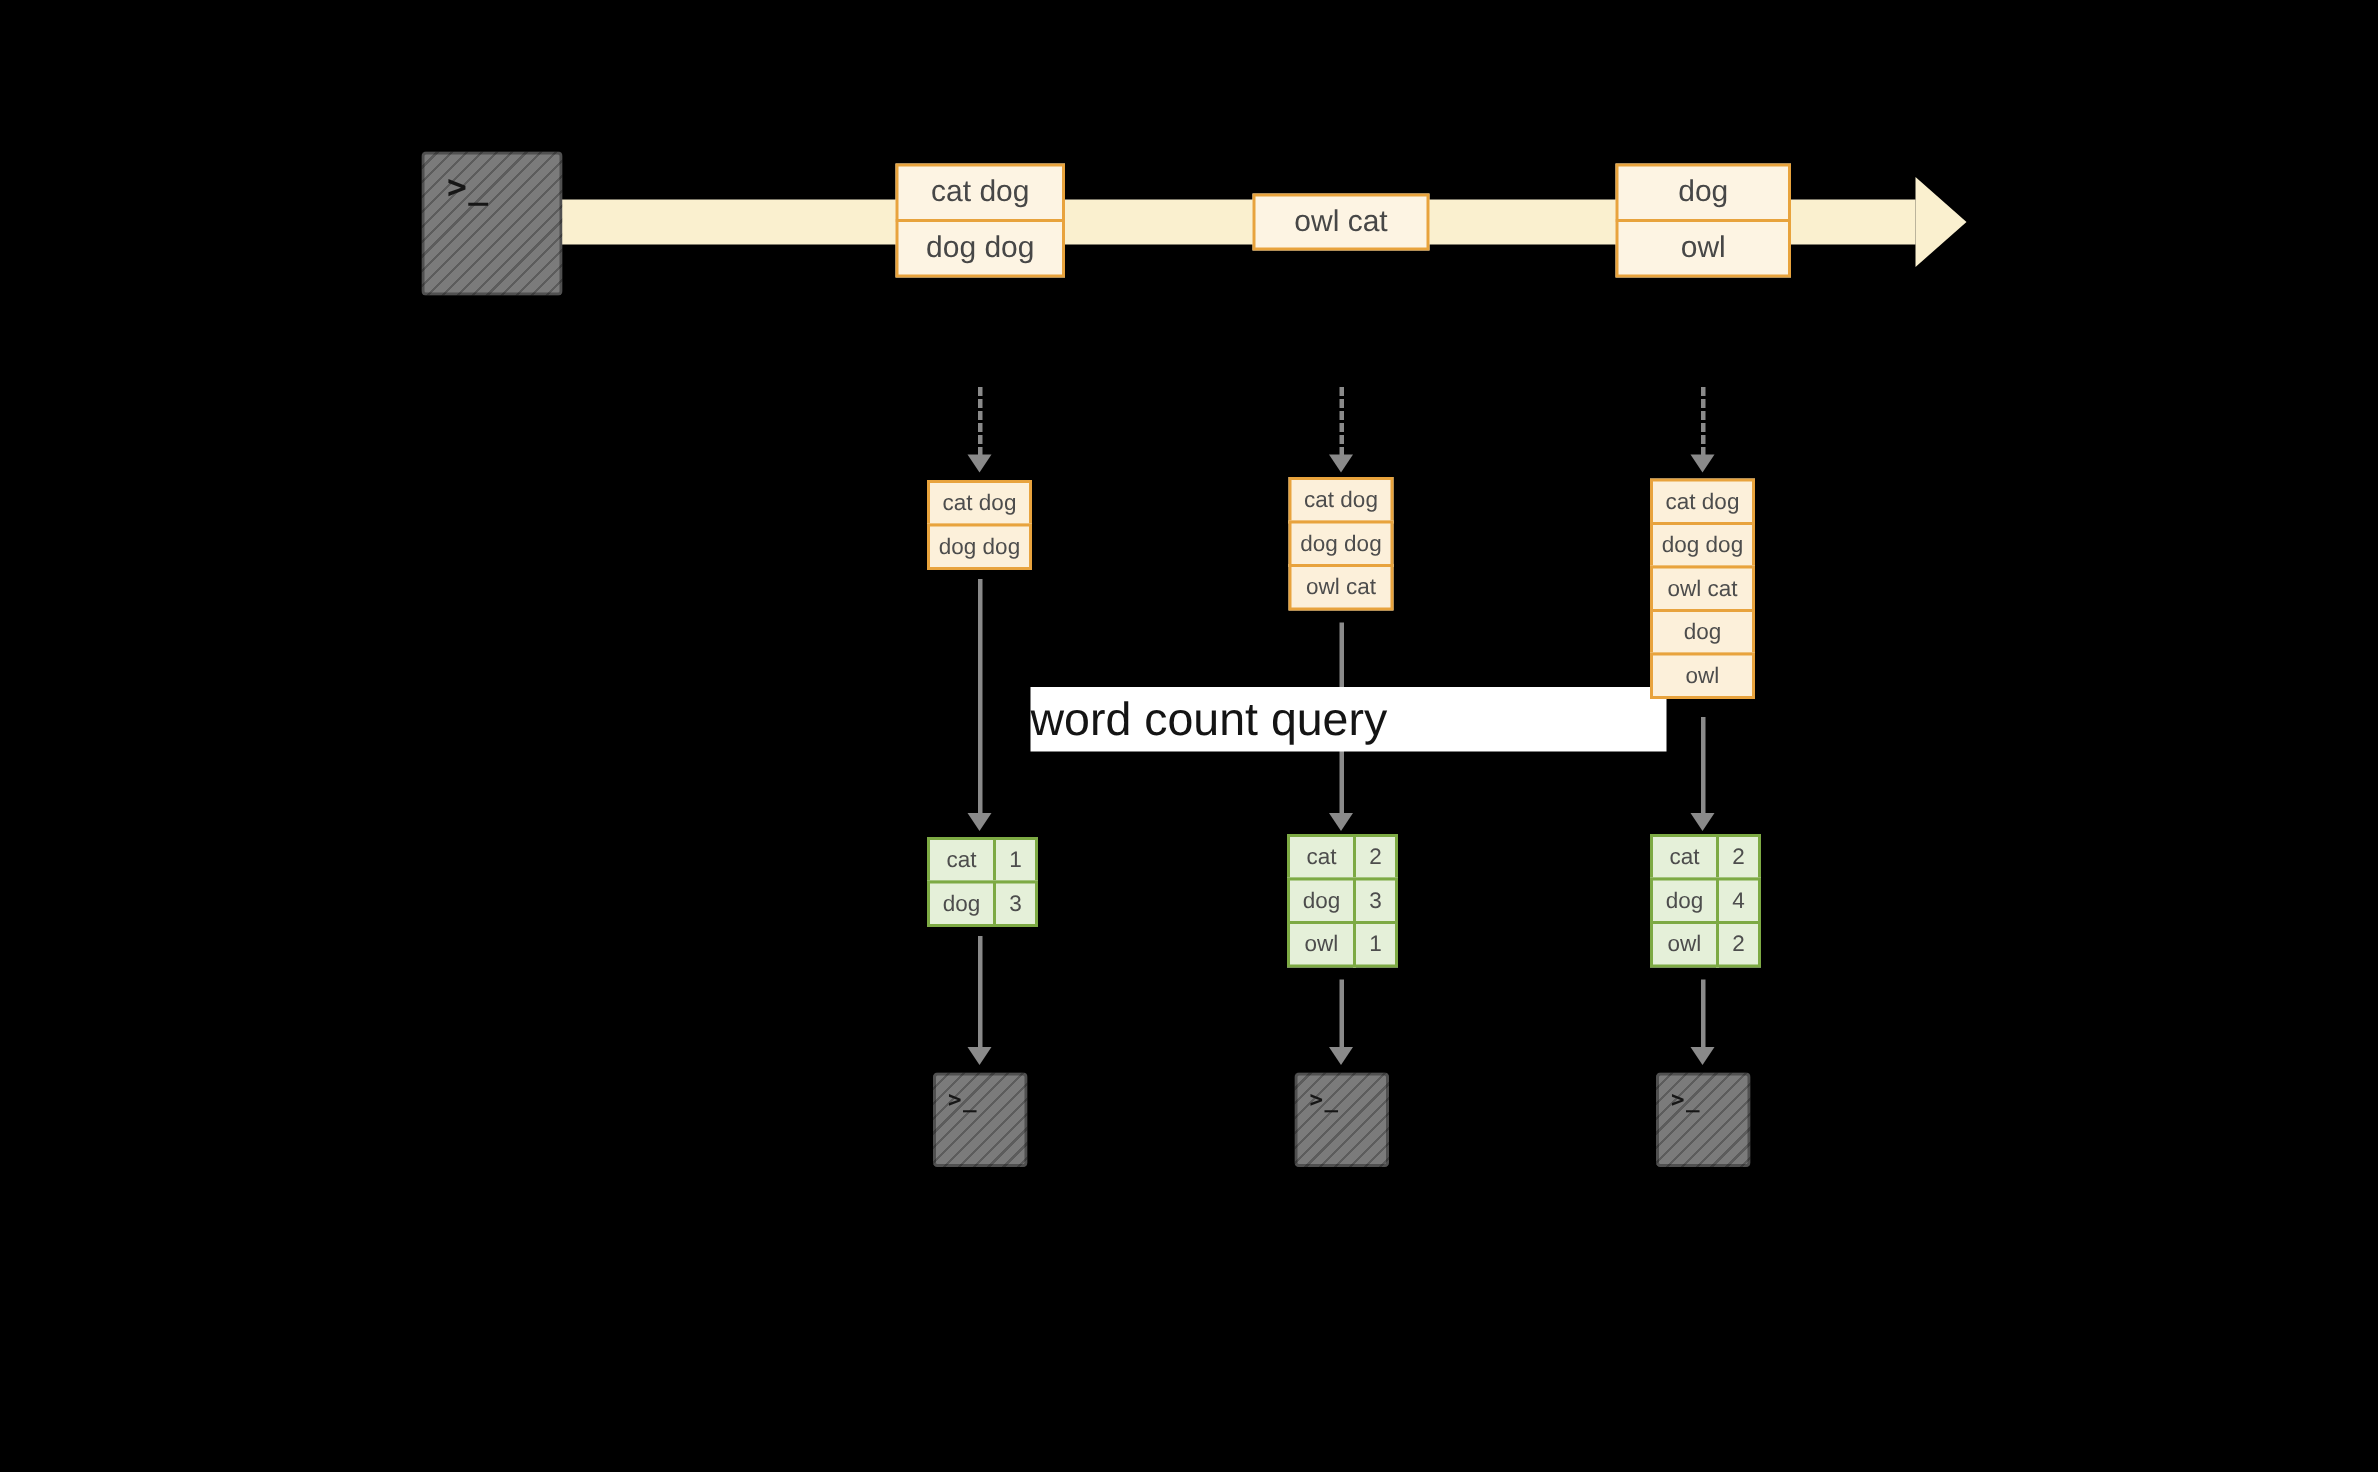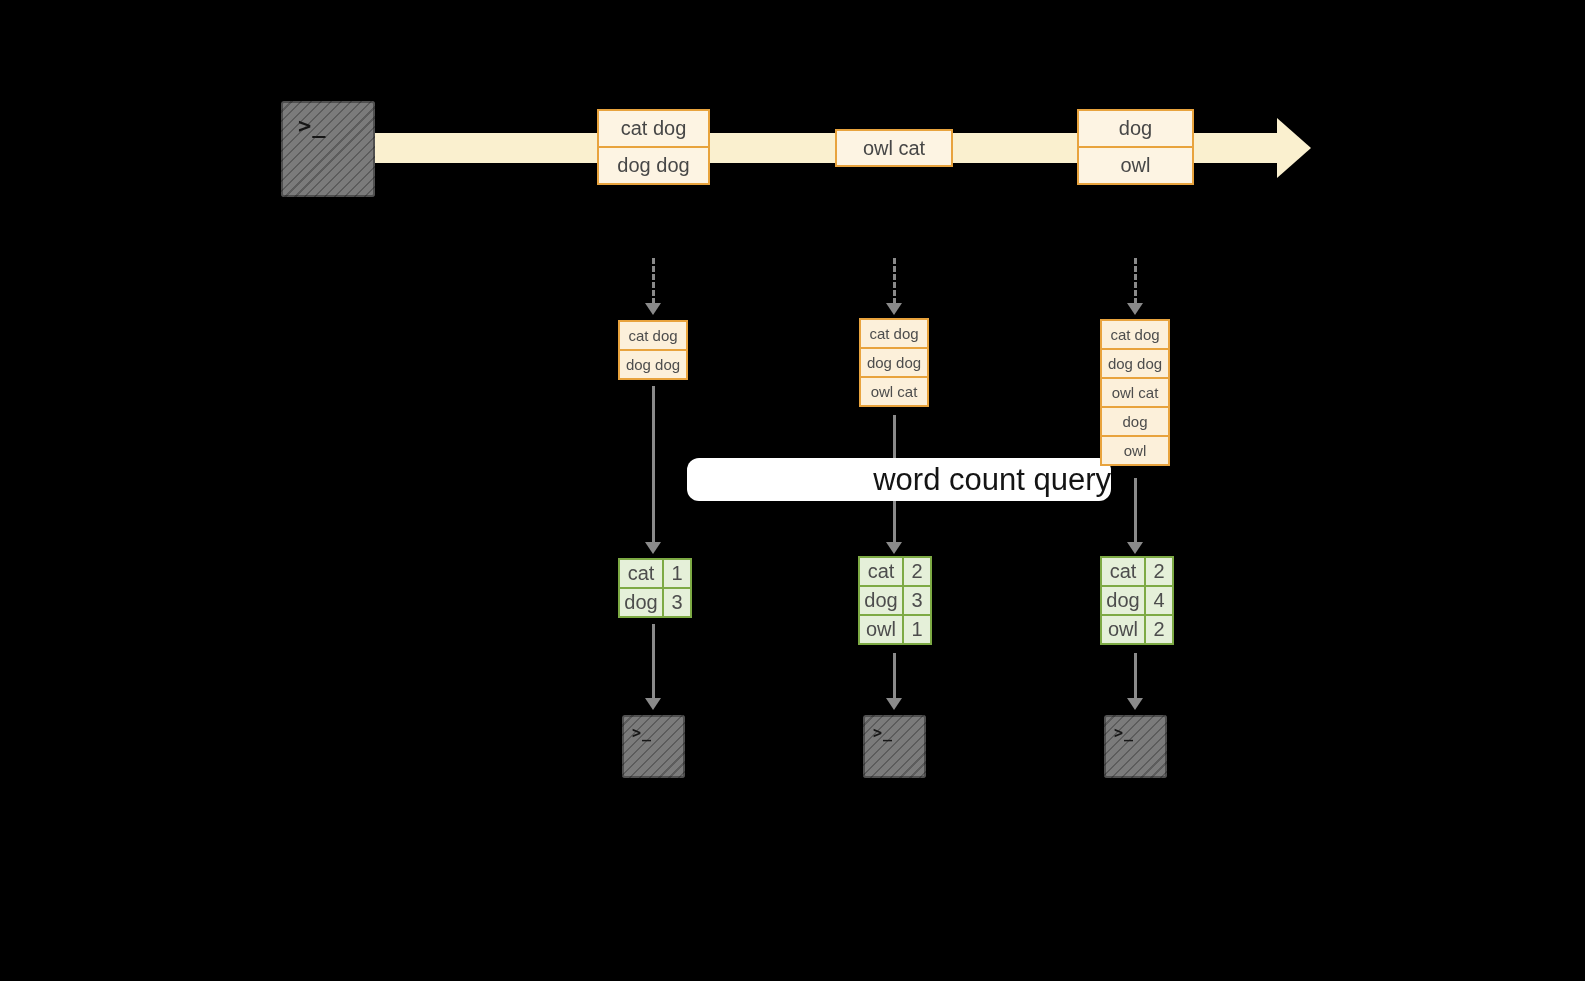--- a/index.html
+++ b/index.html
@@ -67,21 +67,21 @@
   
   .gtable { position:absolute; z-index:8; }
   .grow { display:flex; }
   .grow + .grow { margin-top:-2px; }
   .gcell {
     height:31px;
     border:2px solid var(--table-border, #7daa44);
     background: var(--table-fill, #e5f0d9);
     color:#4d4d4d;
     display:flex; align-items:center; justify-content:center;
-    font-size:20px;
+    font-size:15px;
   }
   .gcell.word { width:46px; }
   .gcell.num  { width:30px; margin-left:-2px; }
 
   
   .varrow { position:absolute; width:0; z-index:6; }
   .varrow .stem {
     position:absolute; left:-1.5px; top:0; bottom:11px;
     width:3px; background: var(--arrow, #8a8a8a);
   }
@@ -95,23 +95,22 @@
     border-left:8px solid transparent;
     border-right:8px solid transparent;
     border-top:12px solid var(--arrow, #8a8a8a);
   }
 
   
   .banner {
     position:absolute; z-index:7;
     background: var(--banner-bg, #fff);
     color: var(--banner-text, #141414);
-    display:flex; align-items:center; justify-content:flex-end;
+    display:flex; align-items:center; justify-content:flex-start;
     font-size:31px;
-    border-radius:12px;
   }
 </style>
 </head>
 <body style="background: rgb(0, 0, 0);">
 
 <div class="stage">
 
   <div class="stream-shaft" style="left:372px; top:133px; width:905px; height:30px;"></div>
   <div class="stream-head" style="left:1277px; top:118px;"></div>
 

